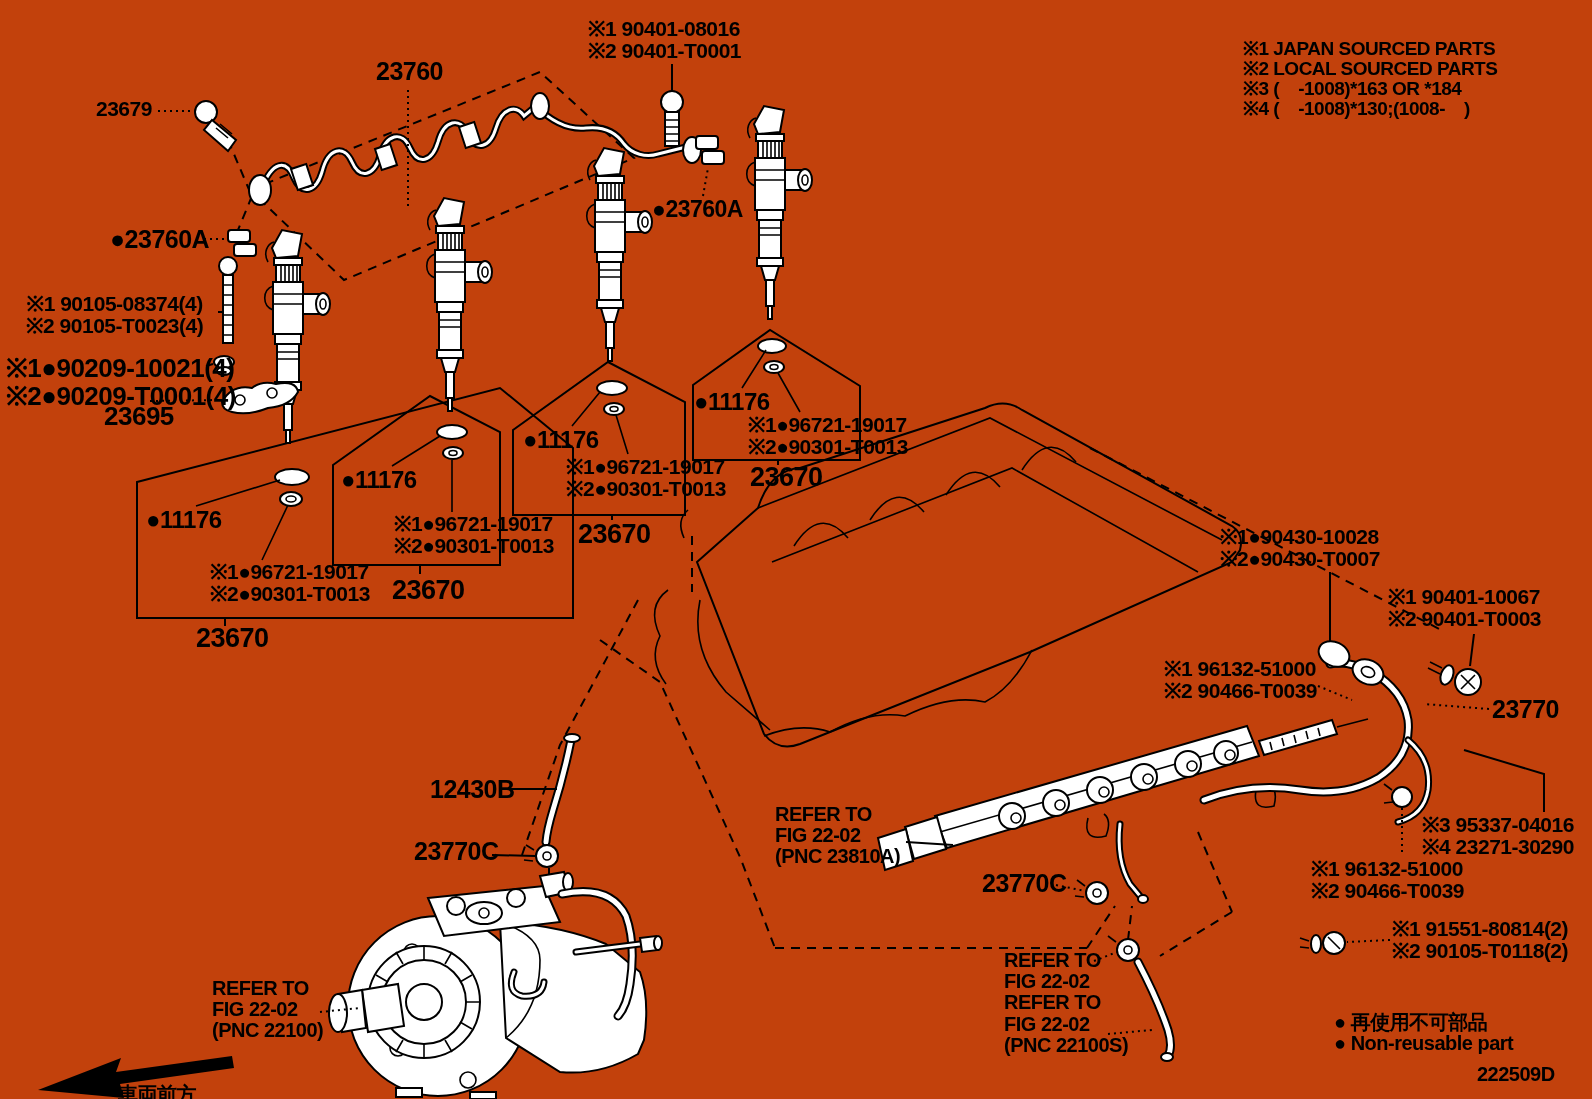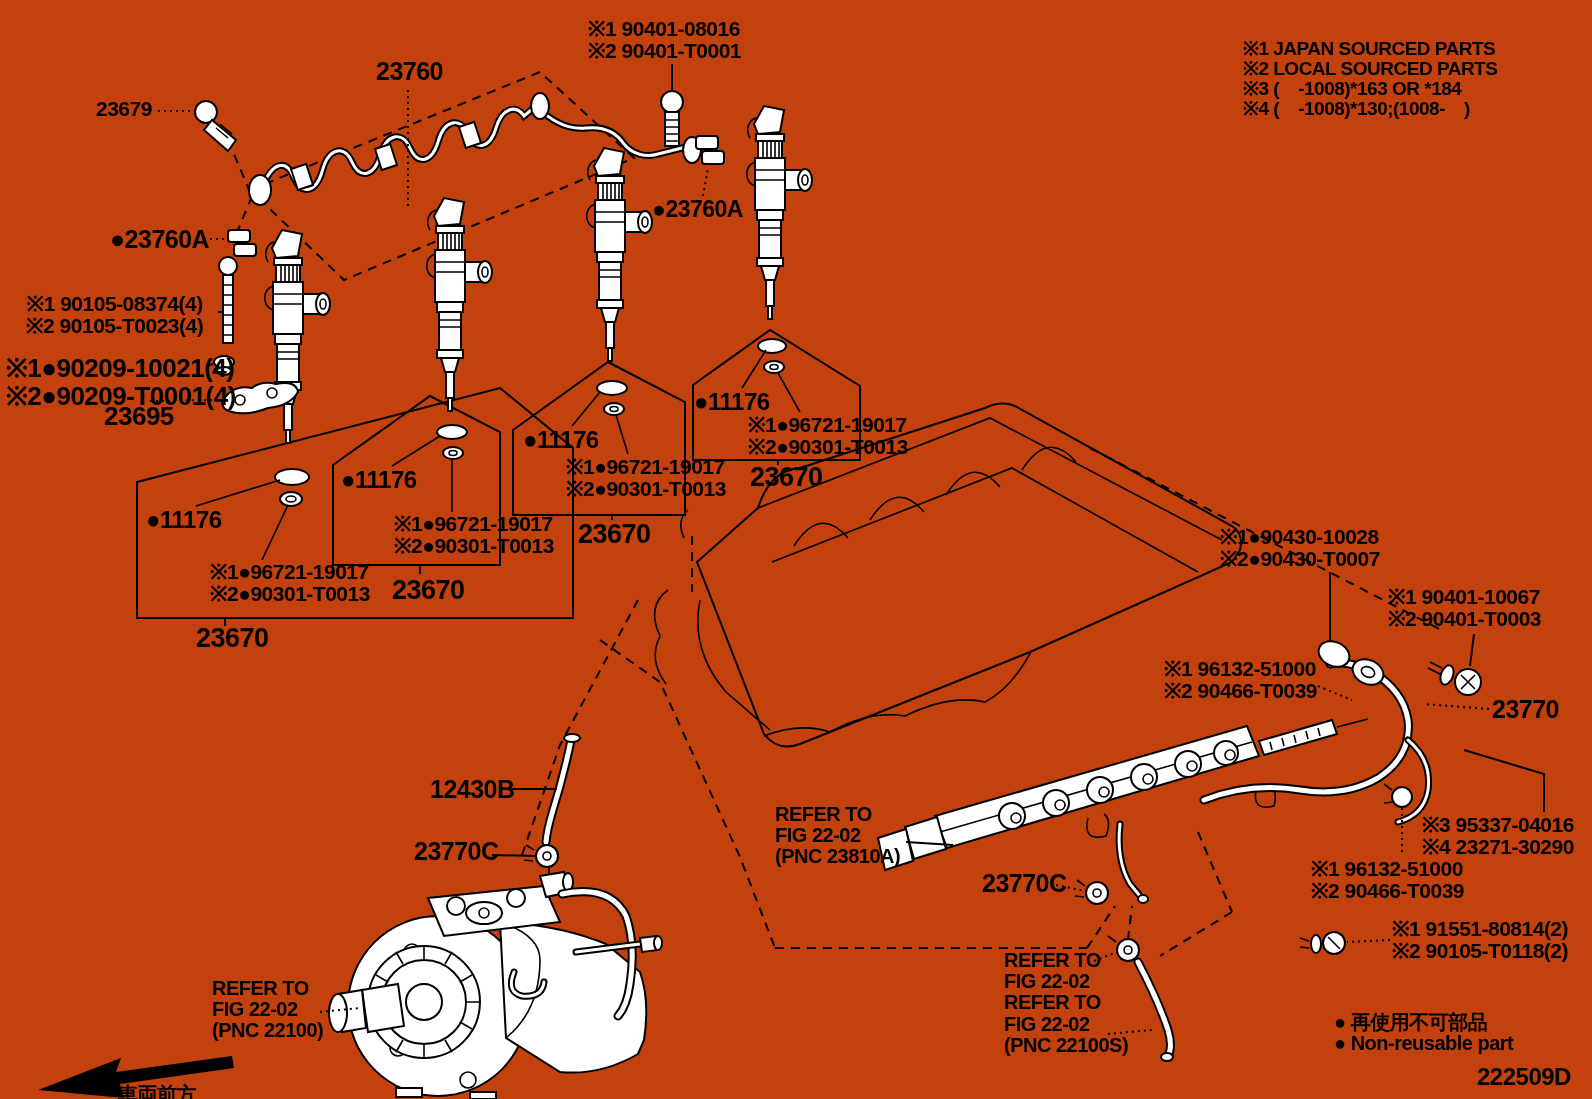--- a/index.html
+++ b/index.html
@@ -350,15 +350,15 @@
 (PNC 22100)</div>
       <div class="callout" style="left: 1004px; top: 950px; font-size: 20px; color: rgb(0, 0, 0);">REFER TO
 FIG 22-02
 REFER TO
 FIG 22-02
 (PNC 22100S)</div>
       <div class="callout" style="left: 118px; top: 1036px; font-size: 20px; color: rgb(0, 0, 0); margin-top: 48px;">車両前方
 VEHICLE FRONT SIDE</div>
       <div class="callout" style="left: 1334px; top: 1012px; font-size: 20px; color: rgb(0, 0, 0);">● 再使用不可部品
 ● Non-reusable part</div>
-      <div class="callout" style="left: 1477px; top: 1064px; font-size: 24px; color: rgb(0, 0, 0);">222509D</div>
+      <div class="callout" style="left: 1477px; top: 1064px; font-size: 20px; color: rgb(0, 0, 0);">222509D</div>
     </div>
 </div>
 
 </body></html>

